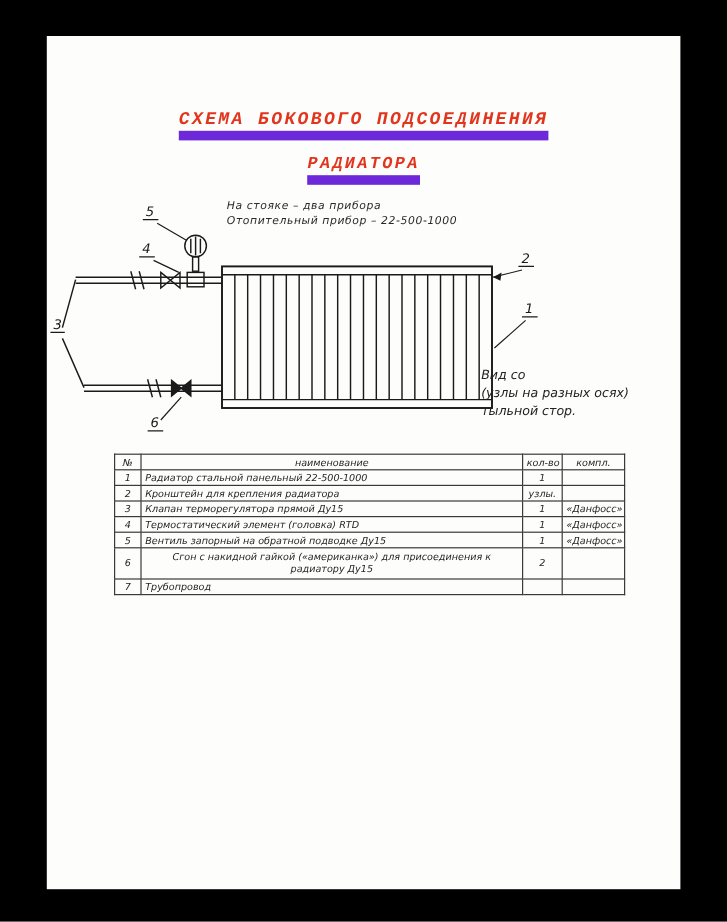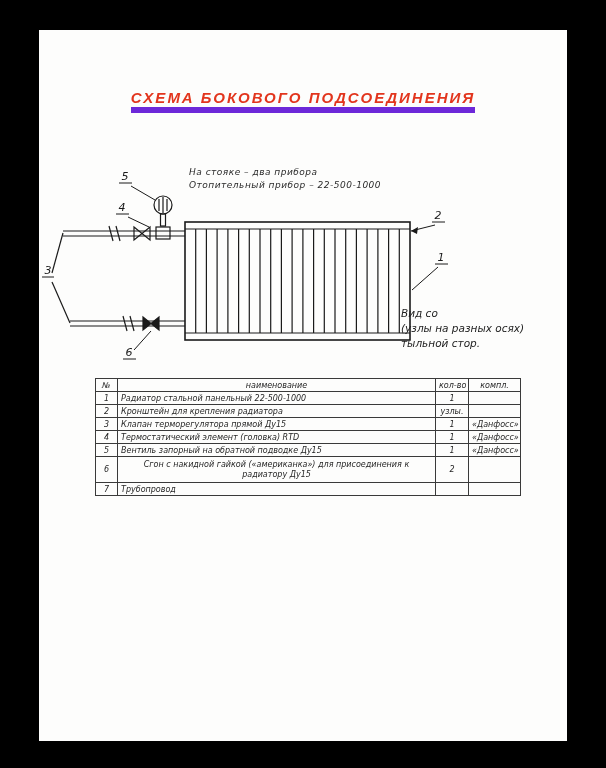--- a/index.html
+++ b/index.html
@@ -17,27 +17,27 @@
     background:#fdfdfc;
   }
   .title-block{
     position:absolute;
     left:0;top:58px;
     width:100%;
     text-align:center;
   }
   .title-line{
     display:inline-block;
-    font-family:Liberation Sans, sans-serif;
+    font-family:Liberation Mono, monospace;
     font-style:italic;
     font-weight:bold;
     font-size:15px;
     letter-spacing:2px;
     color:#e2351d;
-    border-bottom:6px solid #6d28d9;
+    border-bottom:8px solid #6d28d9;
     padding-bottom:1px;
     white-space:nowrap;
   }
   .title-line.second{font-size:14px;margin-top:12px;}
   .subtitle{
     position:absolute;
     left:150px;top:136px;
     font-style:italic;
     font-size:9px;
     line-height:13px;
@@ -89,20 +89,21 @@
   .center{text-align:center;}
   table.parts tr{height:13px;}
 </style>
 </head>
 <body>
 
 <div class="page">
 
   <div class="title-block">
     <span class="title-line">СХЕМА БОКОВОГО ПОДСОЕДИНЕНИЯ</span><br>
+    <span class="title-line second">РАДИАТОРА</span>
   </div>
 
   <div class="subtitle">
     <div>На стояке – два прибора</div>
     <div>Отопительный прибор – 22-500-1000</div>
   </div>
 
   <svg class="drawing" width="528" height="345" viewBox="0 0 528 345">
     <g stroke="#1a1a1a" fill="none" stroke-width="1.2">
 

